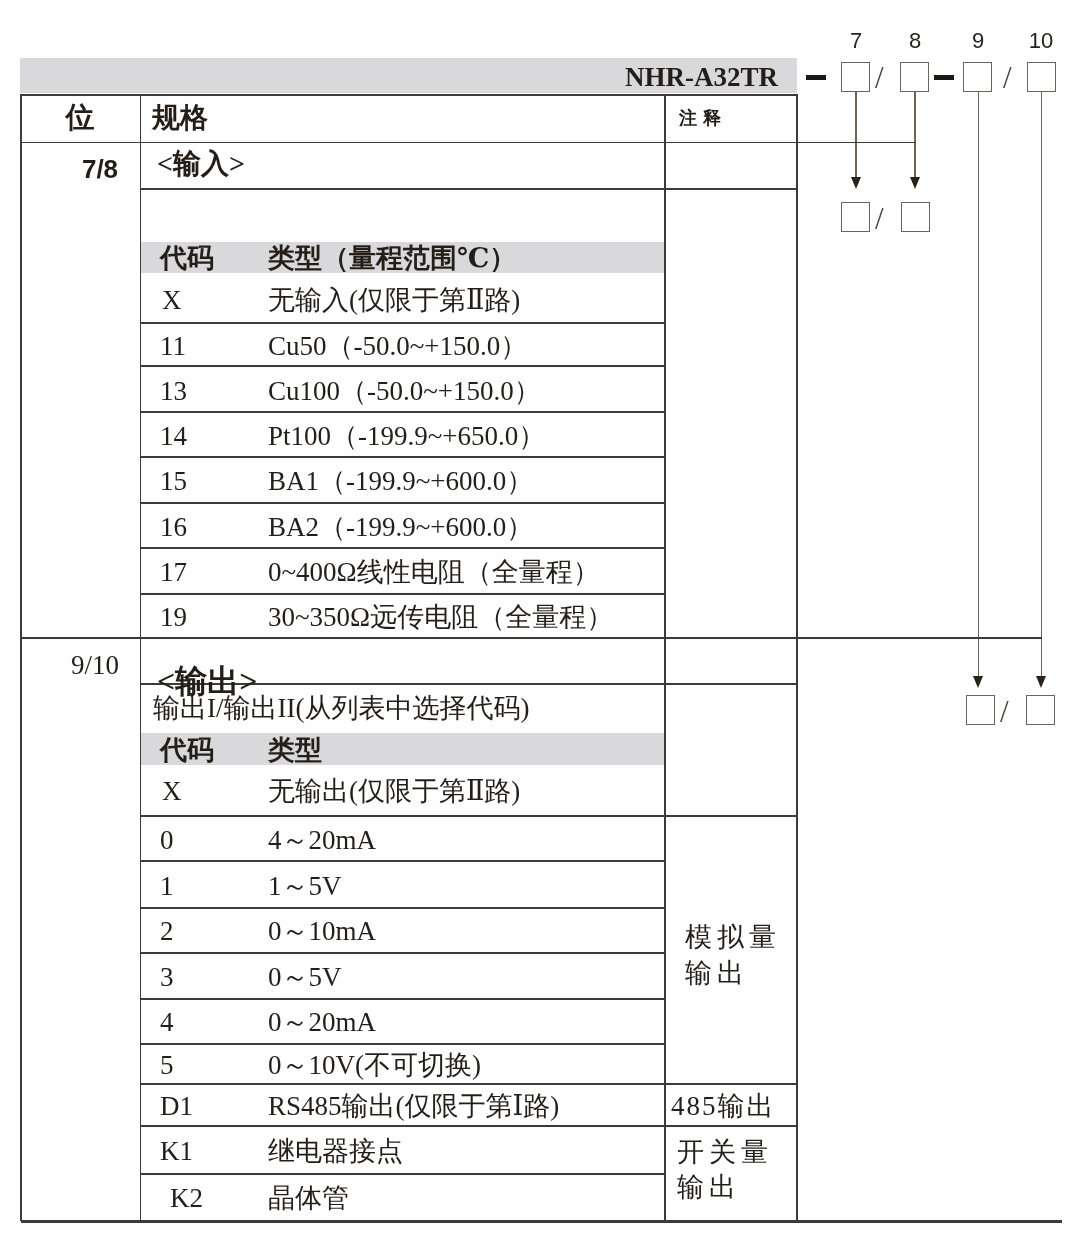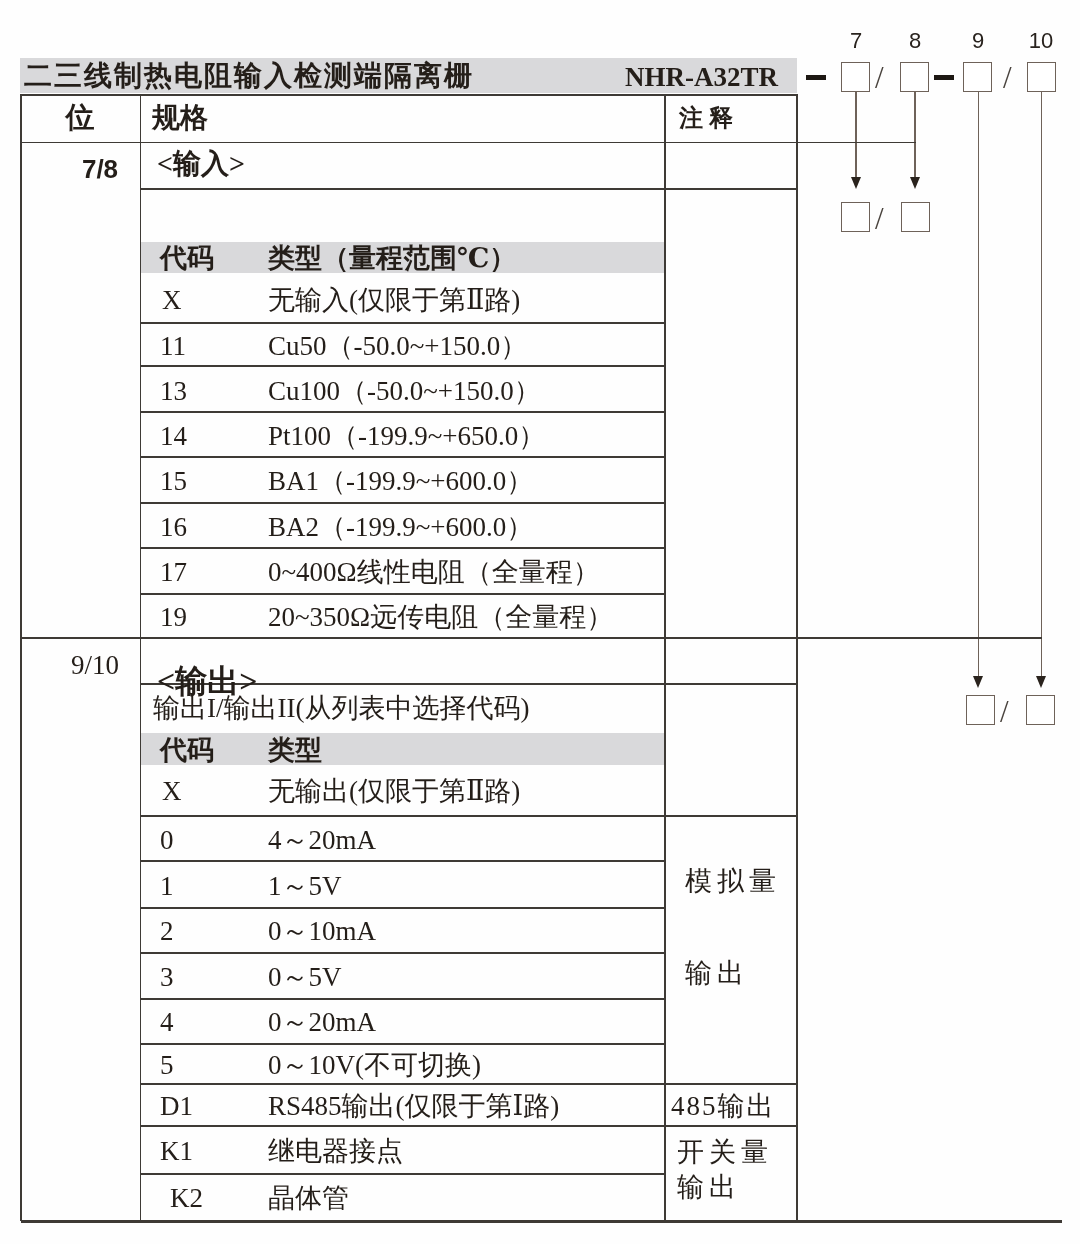--- a/index.html
+++ b/index.html
@@ -20,21 +20,20 @@
   .ddash{position:absolute;width:20px;height:5px;background:#1d1813;}
   .dslash{position:absolute;font-size:31px;line-height:31px;color:#4a443e;}
   .dnum{position:absolute;font-size:22px;line-height:26px;font-family:"Liberation Sans","DejaVu Sans",sans-serif;color:#29231e;text-align:center;}
 </style>
 </head>
 <body>
 
 <div class="page">
 
   <div class="graybar" style="left:20px;top:58px;width:777px;height:35px;"></div>
-  <div class="t b ls2" style="left:24px;top:59px;font-size:28px;">二三线制热电阻输入检测端隔离栅</div>
   <div class="t b ctr" style="left:600px;top:60px;width:178px;font-size:27px;text-align:right;">NHR-A32TR</div>
 
   <div class="dnum" style="left:841px;top:28px;width:30px;">7</div>
   <div class="dnum" style="left:900px;top:28px;width:30px;">8</div>
   <div class="dnum" style="left:963px;top:28px;width:30px;">9</div>
   <div class="dnum" style="left:1024px;top:28px;width:34px;">10</div>
 
   <div class="ddash" style="left:806px;top:75px;"></div>
   <div class="dbox" style="left:841px;top:62px;"></div>
   <div class="dslash" style="left:875px;top:62px;">/</div>
@@ -83,21 +82,21 @@
   <div class="hl" style="left:140px;top:952px;width:524px;"></div>
   <div class="hl" style="left:140px;top:998px;width:524px;"></div>
   <div class="hl" style="left:140px;top:1043px;width:524px;"></div>
   <div class="hl" style="left:140px;top:1083px;width:657px;"></div>
   <div class="hl" style="left:140px;top:1125px;width:657px;"></div>
   <div class="hl" style="left:140px;top:1173px;width:524px;"></div>
   <div class="hl thick" style="left:21px;top:1220px;width:1041px;"></div>
 
   <div class="t b ctr" style="left:20px;top:100px;width:120px;font-size:29px;">位</div>
   <div class="t b" style="left:152px;top:101px;font-size:28px;">规格</div>
-  <div class="t b ls6" style="left:679px;top:101px;font-size:24px;">注释</div>
+  <div class="t b ls6" style="left:679px;top:101px;font-size:18px;">注释</div>
 
   <div class="t sans ctr" style="left:60px;top:152px;width:80px;font-size:26px;font-weight:600;">7/8</div>
   <div class="t b" style="left:157px;top:147px;font-size:28px;">&lt;输入&gt;</div>
 
   <div class="graybar" style="left:141px;top:242px;width:523px;height:31px;"></div>
   <div class="t b" style="left:160px;top:241px;">代码</div>
   <div class="t b" style="left:268px;top:241px;">类型（量程范围℃）</div>
 
   <div>
     <span class="t" style="left:162px;top:283px;">X</span>
@@ -122,21 +121,21 @@
   <div>
     <span class="t" style="left:160px;top:510px;">16</span>
     <span class="t" style="left:268px;top:510px;">BA2（-199.9~+600.0）</span>
   </div>
   <div>
     <span class="t" style="left:160px;top:555px;">17</span>
     <span class="t" style="left:268px;top:555px;">0~400Ω线性电阻（全量程）</span>
   </div>
   <div>
     <span class="t" style="left:160px;top:600px;">19</span>
-    <span class="t" style="left:268px;top:600px;">20~350Ω远传电阻（全量程）</span>
+    <span class="t" style="left:268px;top:600px;">30~350Ω远传电阻（全量程）</span>
   </div>
 
   <div class="t ctr" style="left:55px;top:648px;width:80px;font-size:27px;">9/10</div>
   <div class="t b" style="left:157px;top:664px;font-size:32px;">&lt;输出&gt;</div>
   <div class="t" style="left:153px;top:691px;">输出I/输出II(从列表中选择代码)</div>
 
   <div class="graybar" style="left:141px;top:733px;width:523px;height:32px;"></div>
   <div class="t b" style="left:160px;top:733px;">代码</div>
   <div class="t b" style="left:268px;top:733px;">类型</div>
 
@@ -174,19 +173,19 @@
   </div>
   <div>
     <span class="t" style="left:160px;top:1134px;">K1</span>
     <span class="t" style="left:268px;top:1134px;">继电器接点</span>
   </div>
   <div>
     <span class="t" style="left:170px;top:1181px;">K2</span>
     <span class="t" style="left:268px;top:1181px;">晶体管</span>
   </div>
 
-  <div class="t ls5" style="left:685px;top:864px;">模拟量</div>
+  <div class="t ls5" style="left:685px;top:920px;">模拟量</div>
   <div class="t ls5" style="left:685px;top:956px;">输出</div>
   <div class="t ls2" style="left:671px;top:1089px;">485输出</div>
   <div class="t ls5" style="left:677px;top:1135px;">开关量</div>
   <div class="t ls5" style="left:677px;top:1170px;">输出</div>
 
 </div>
 
 </body></html>

